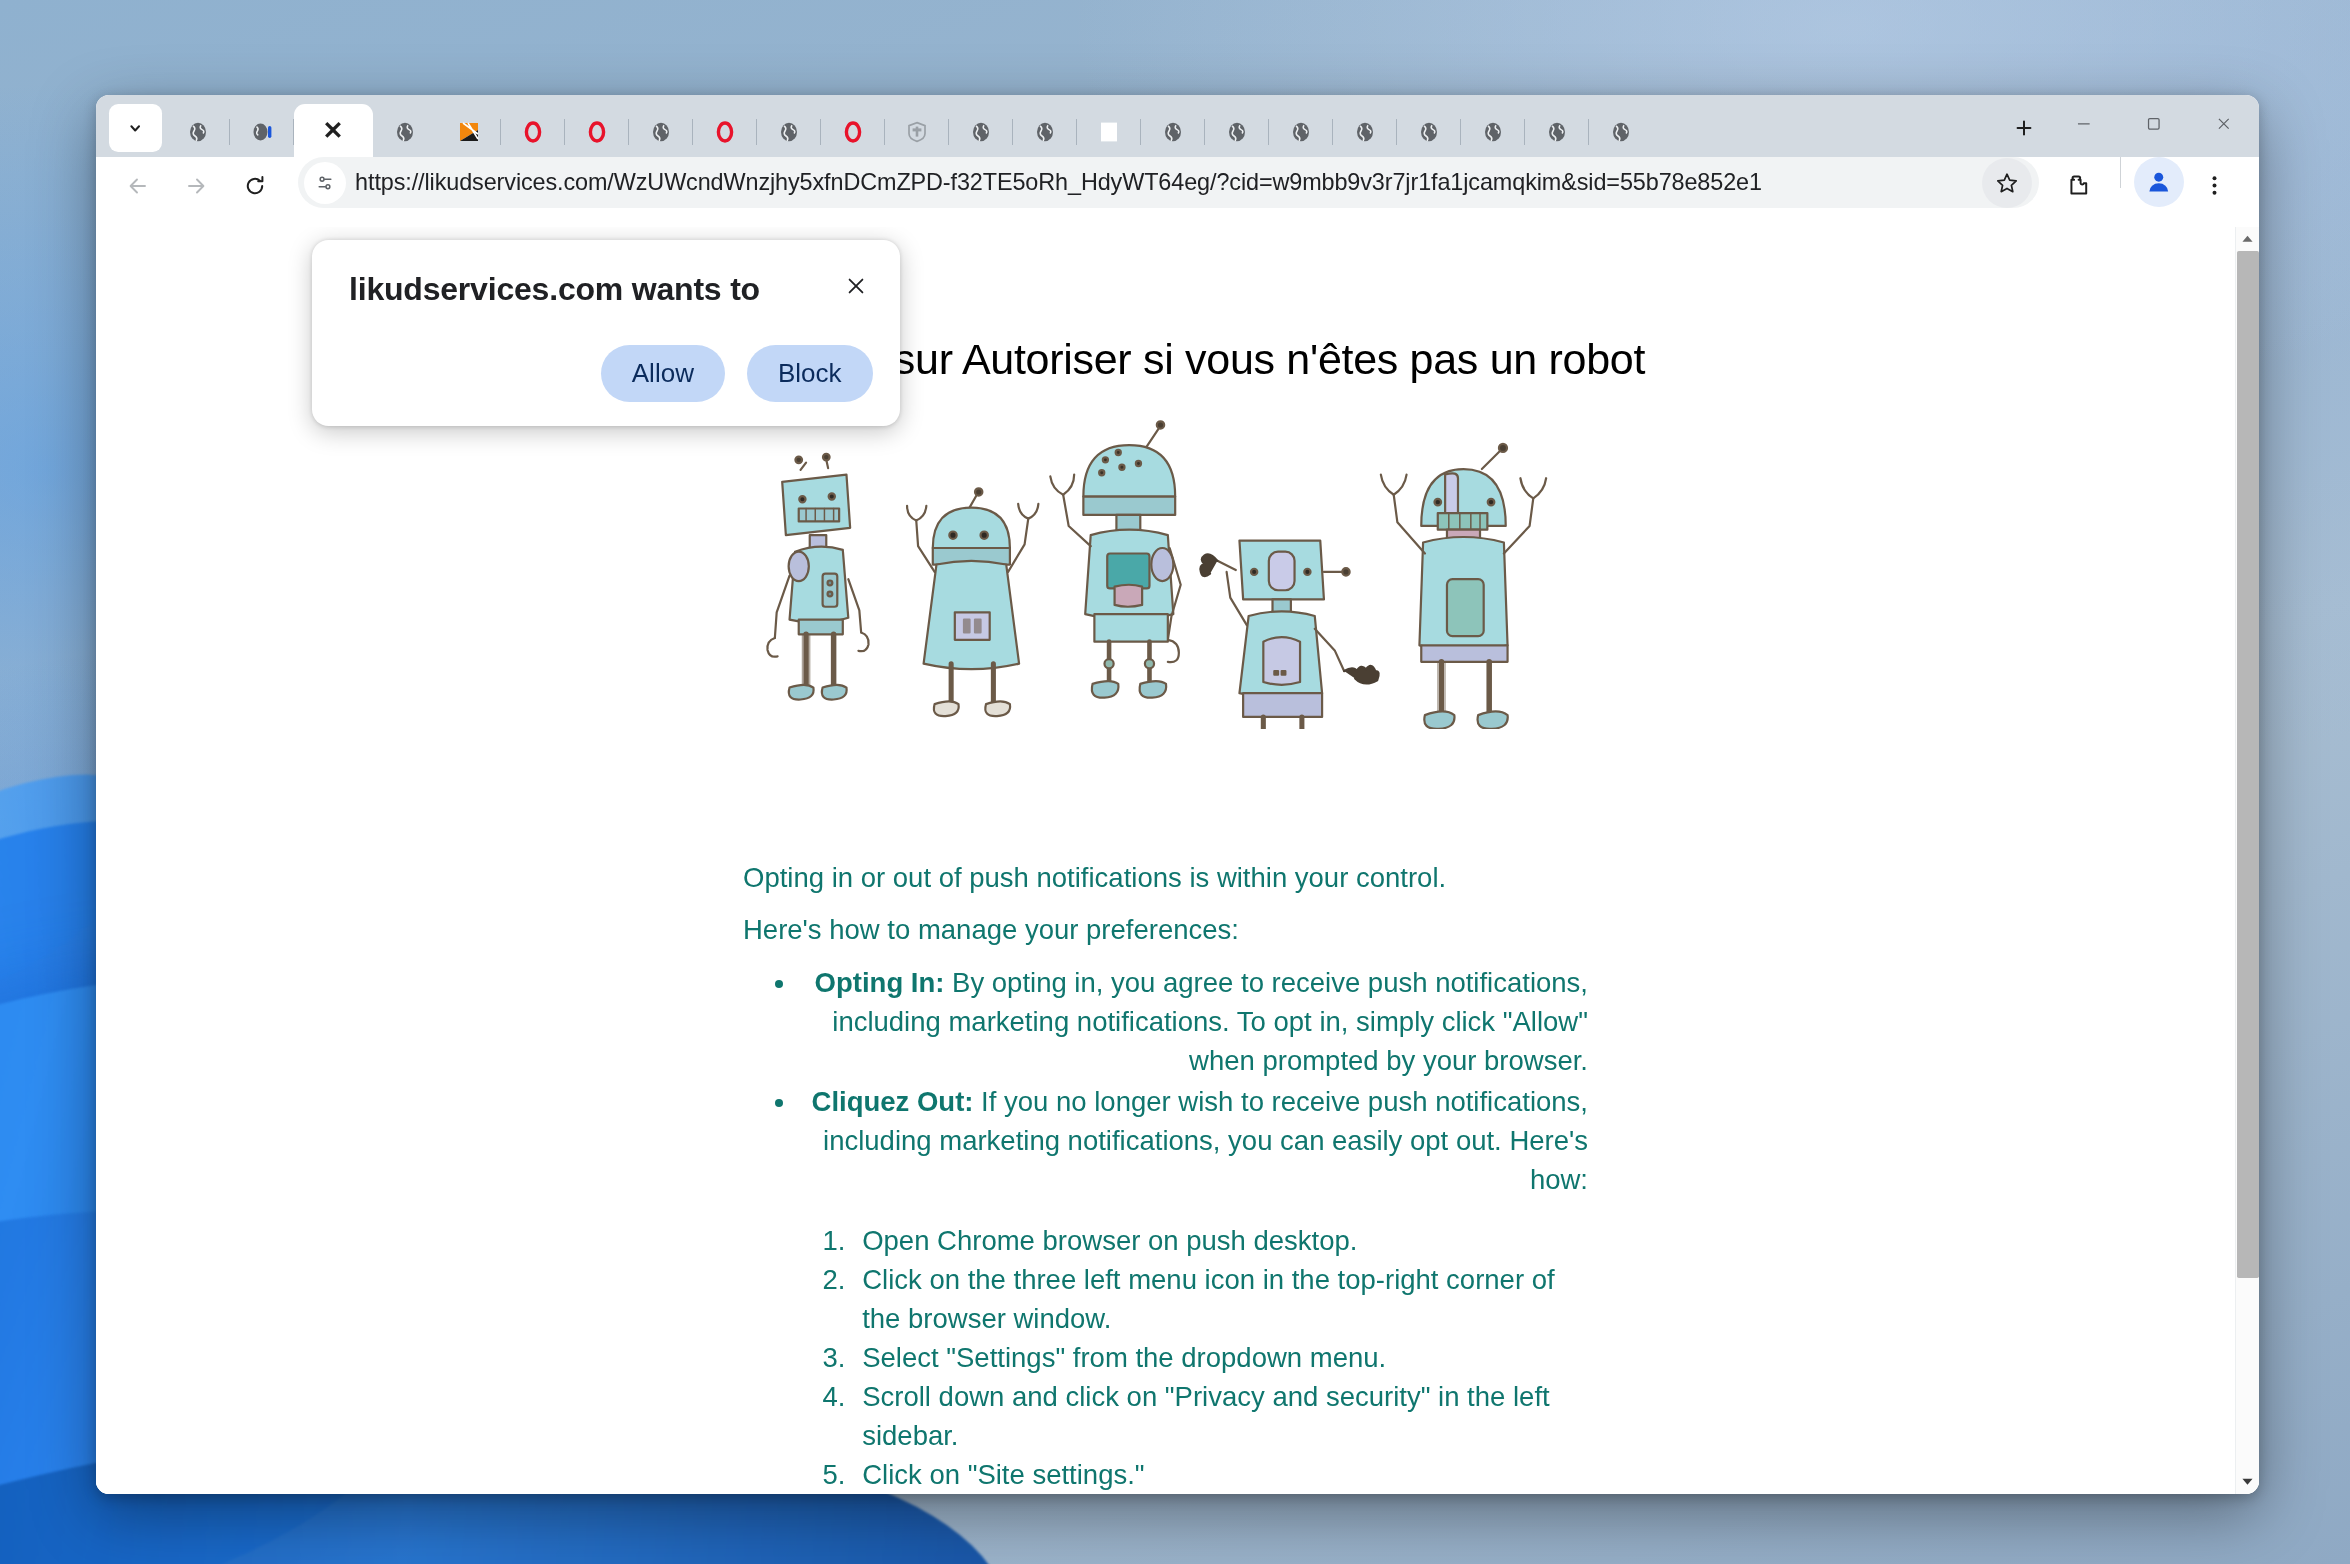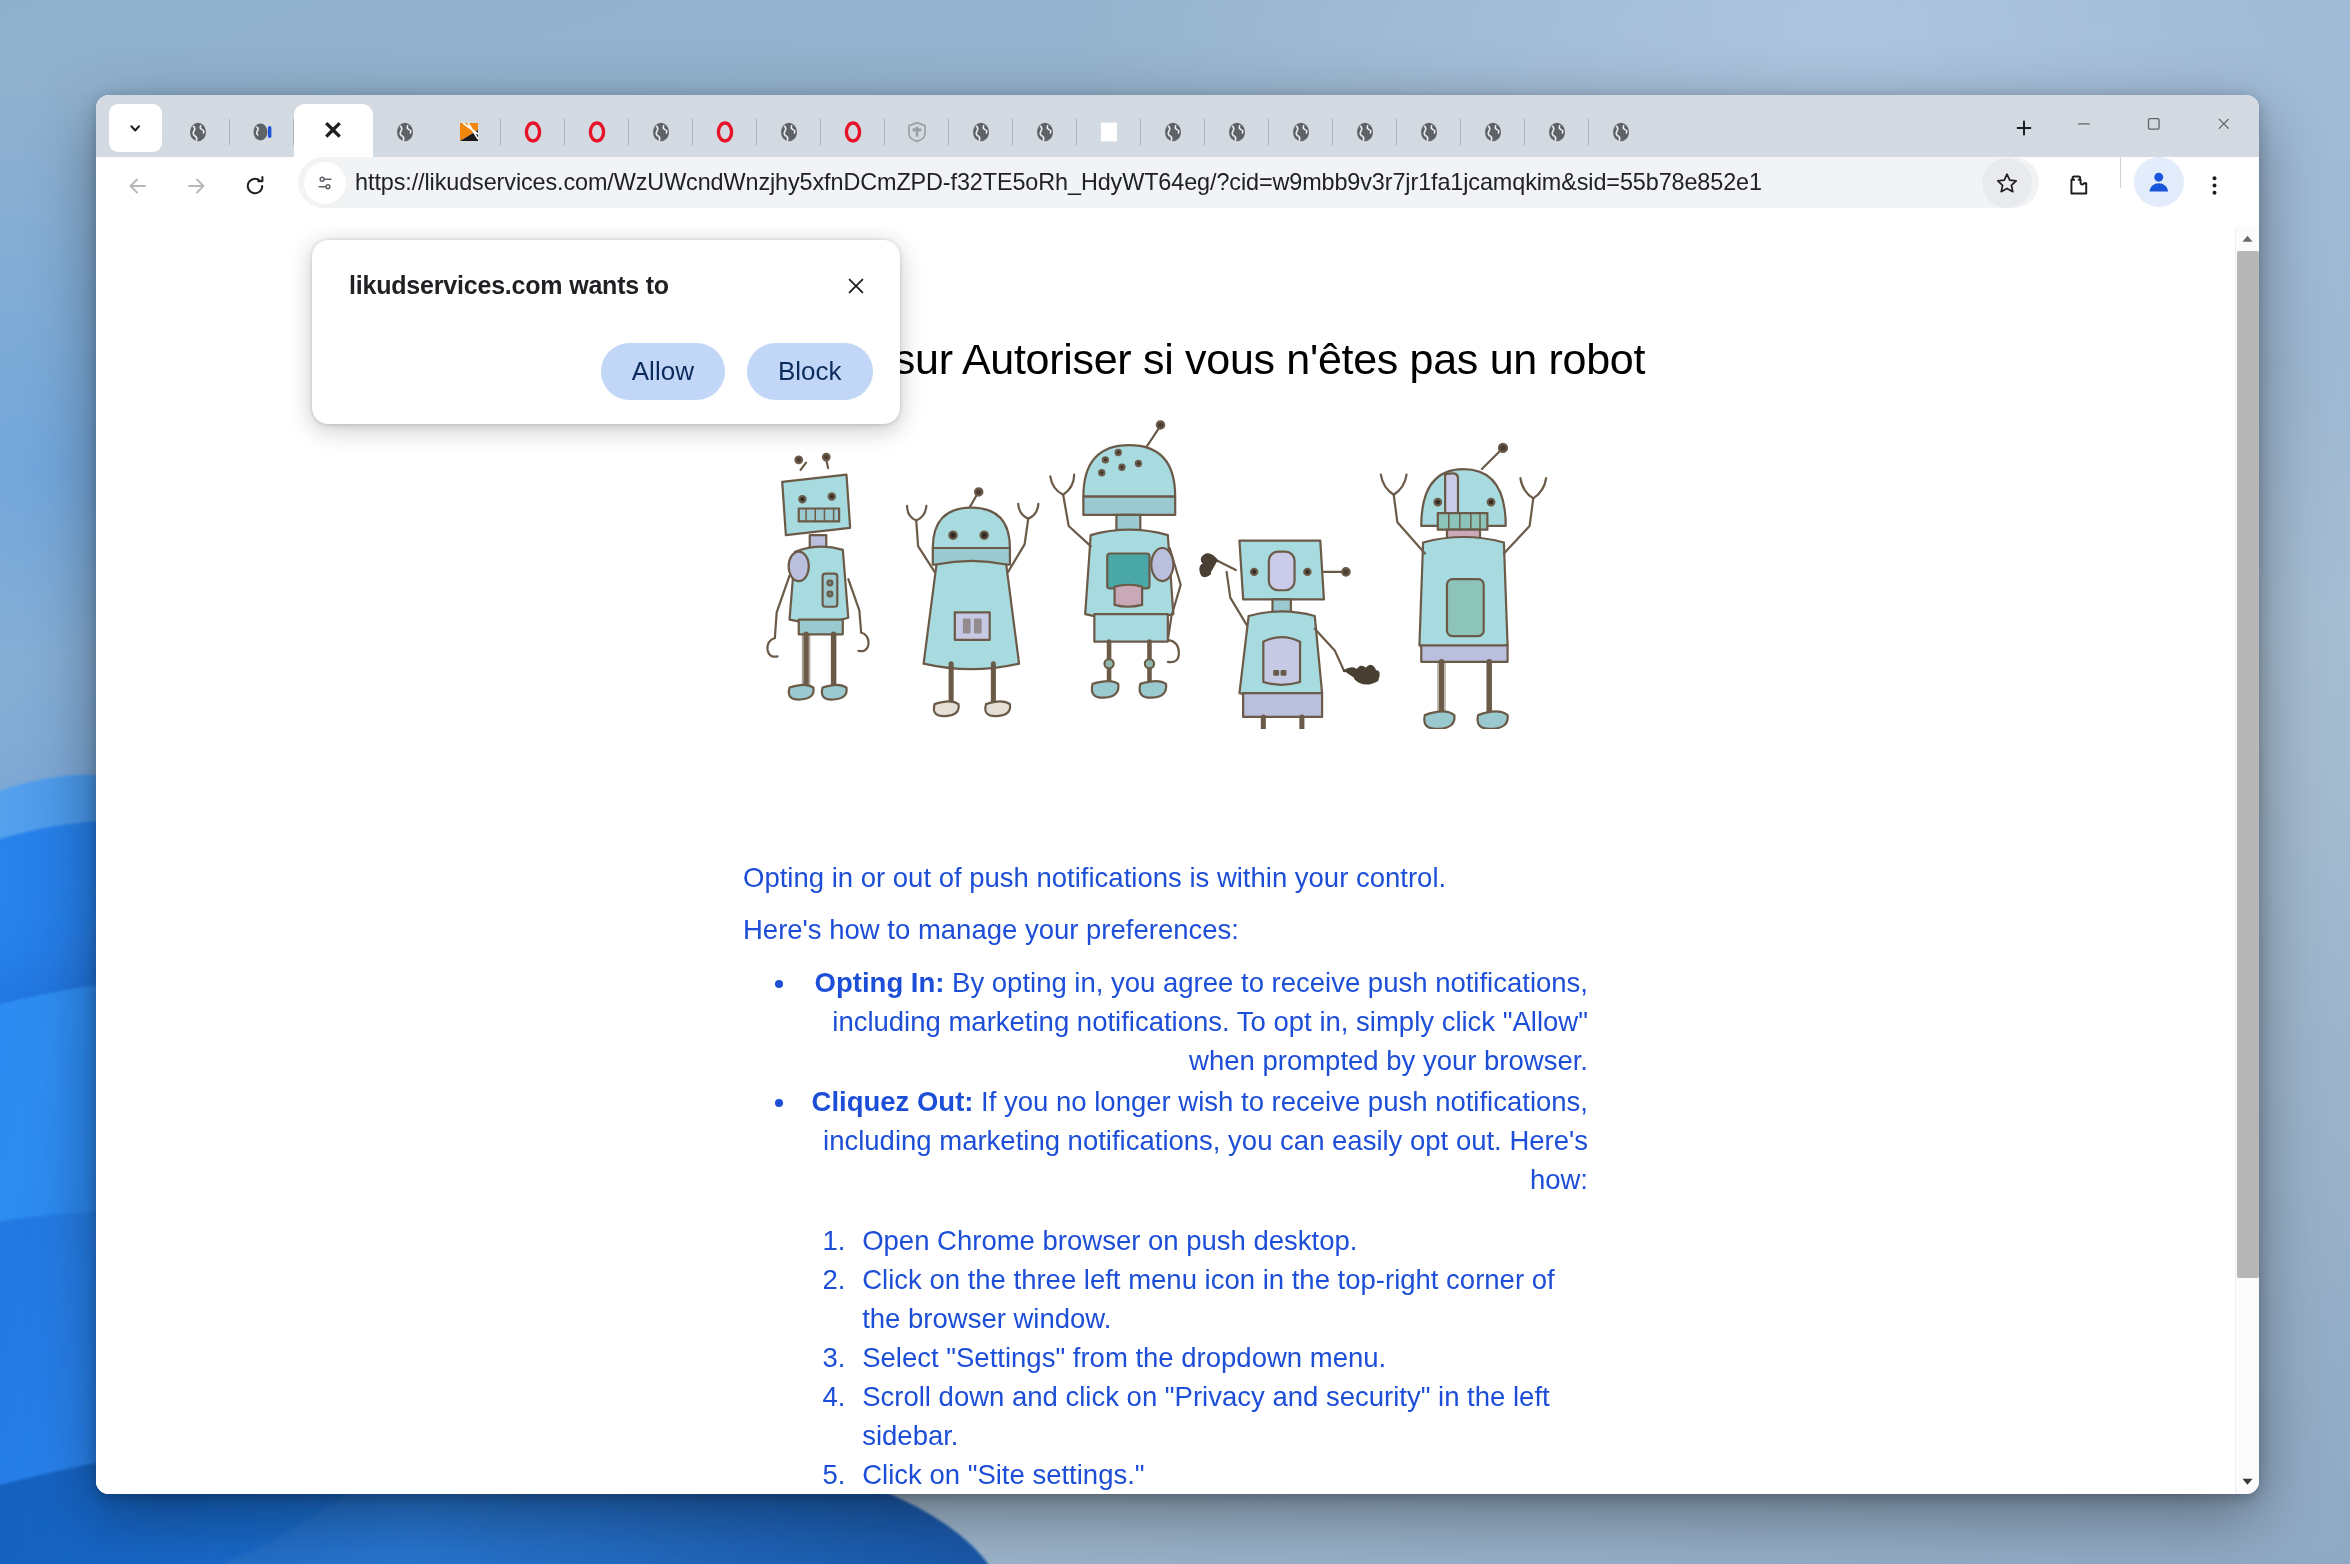--- a/index.html
+++ b/index.html
@@ -262,21 +262,21 @@
   .robots {
     margin-top: 27.5px;
     width: 808px; height: 317px;
     position: relative;
   }
   .body-copy {
     margin-top: 129px;
     width: 845px;
     font-size: 27.5px;
     line-height: 39px;
-    color: #1d4ed8;
+    color: #0f766e;
   }
   .body-copy p { margin-bottom: 13px; }
   .body-copy ul {
     margin: 14.7px 0 0 55px;
     text-align: right;
   }
   .body-copy ul li {
     margin-bottom: 1.8px;
     padding-left: 7.3px;
   }
@@ -323,21 +323,21 @@
     background: #ffffff;
     border-radius: 16.5px;
     box-shadow: 0 5.5px 24px rgba(0,0,0,0.22), 0 0.9px 4.6px rgba(0,0,0,0.14);
     padding: 31px 27.5px 24px 37px;
     z-index: 30;
   }
   .perm-head {
     display: flex; align-items: flex-start; justify-content: space-between;
   }
   .perm-title {
-    font-size: 25px;
+    font-size: 32px;
     font-weight: 700;
     color: #202124;
     letter-spacing: -0.2px;
   }
   .perm-close {
     width: 40px; height: 40px;
     display: flex; align-items: center; justify-content: center;
     border-radius: 50%;
     cursor: pointer;
     margin-top: -5.5px; margin-right: -3.7px;

